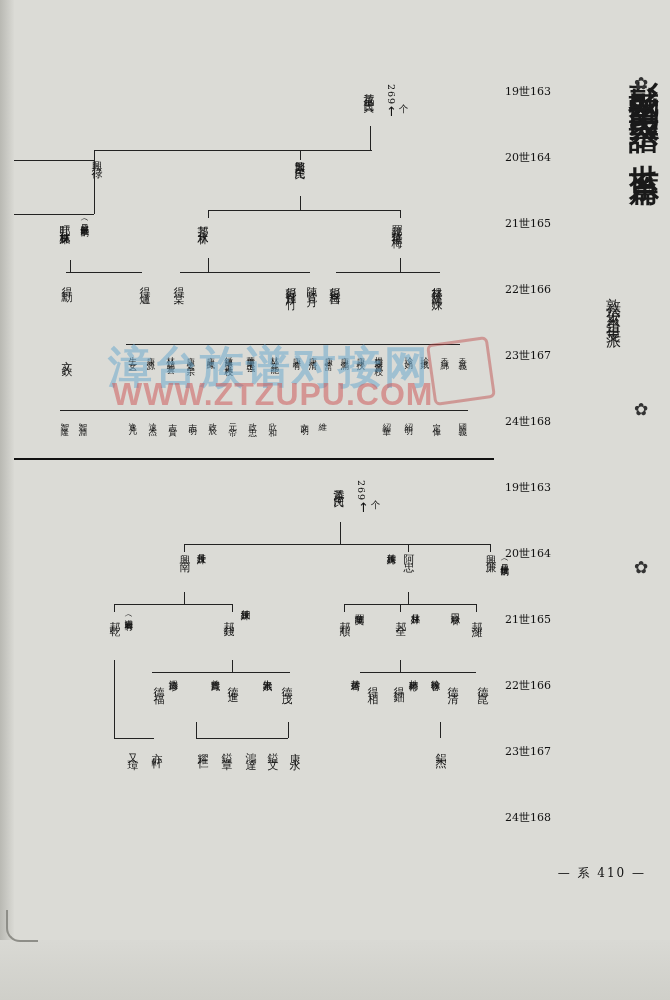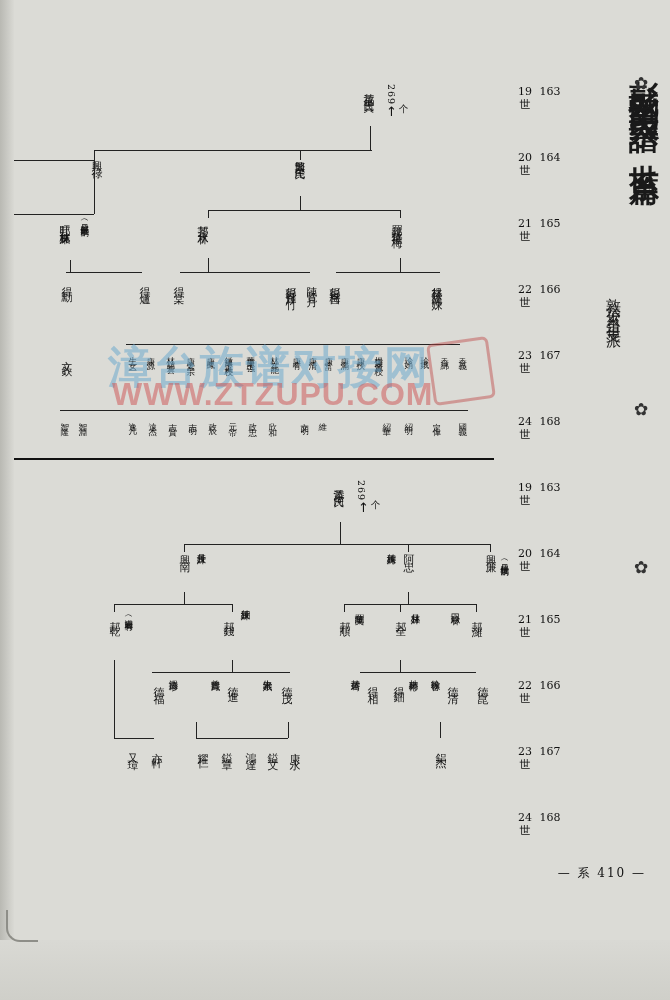--- a/index.html
+++ b/index.html
@@ -52,21 +52,21 @@
     position:absolute;width:22px;height:22px;
     color:#333;font-size:17px;line-height:22px;text-align:center;
   }
 
   
   .gen-col{position:absolute;}
   .gen-row{
     position:absolute;
     font-family:"DejaVu Serif","Liberation Serif",serif;
     font-size:11px;color:#111;
-    display:flex;flex-direction:column;align-items:center;
+    display:flex;
     line-height:1.15;
     width:40px;
   }
   .gen-row .nums{letter-spacing:0px;white-space:nowrap;}
   .gen-row .shi{font-size:11px;}
 
   
   .vname{
     position:absolute;
     writing-mode:vertical-rl;

